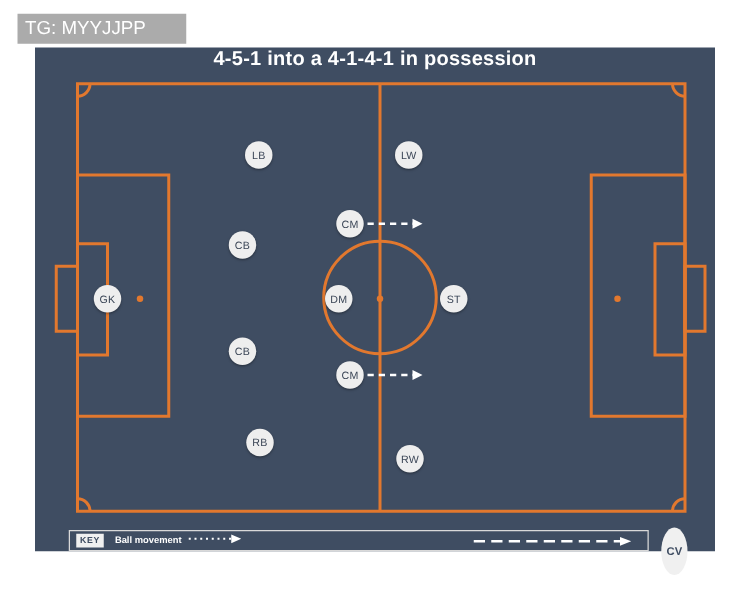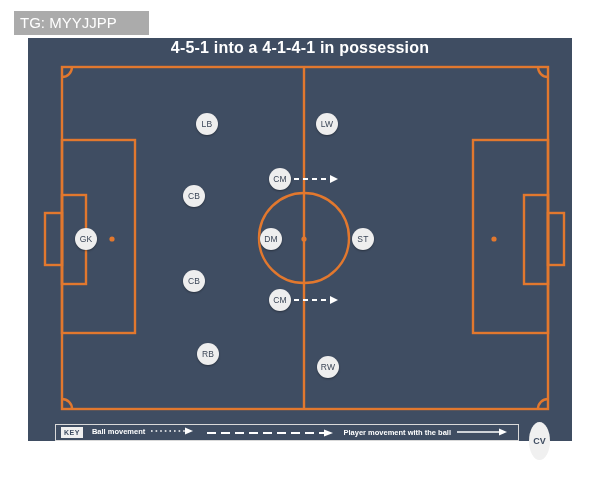--- a/index.html
+++ b/index.html
@@ -99,25 +99,18 @@
         <line x1="2" y1="4" x2="36" y2="4" stroke="#ffffff" stroke-width="1.7" stroke-dasharray="1.6 3"></line>
         <polygon points="36,0.5 44,4 36,7.5" fill="#ffffff"></polygon>
       </svg>
     </div>
     <div class="key-group">
       <svg class="key-arrow" width="132" height="8" viewBox="0 0 132 8">
         <line x1="2" y1="4" x2="119" y2="4" stroke="#ffffff" stroke-width="2" stroke-dasharray="9 5"></line>
         <polygon points="119,0.5 128,4 119,7.5" fill="#ffffff"></polygon>
       </svg>
     </div>
-    <div class="key-group">
-      <span class="key-label">Player movement with the ball</span>
-      <svg class="key-arrow" width="54" height="8" viewBox="0 0 54 8">
-        <line x1="2" y1="4" x2="44" y2="4" stroke="#ffffff" stroke-width="1.4"></line>
-        <polygon points="44,0.5 52,4 44,7.5" fill="#ffffff"></polygon>
-      </svg>
-    </div>
   </div>
 
   <div class="cv-badge">CV</div>
 
 
 </div>
 
 </body></html>

